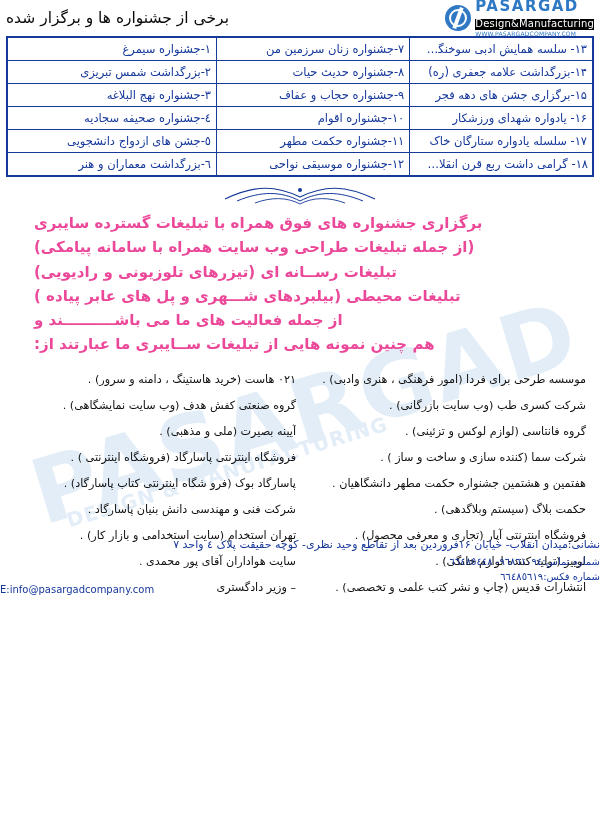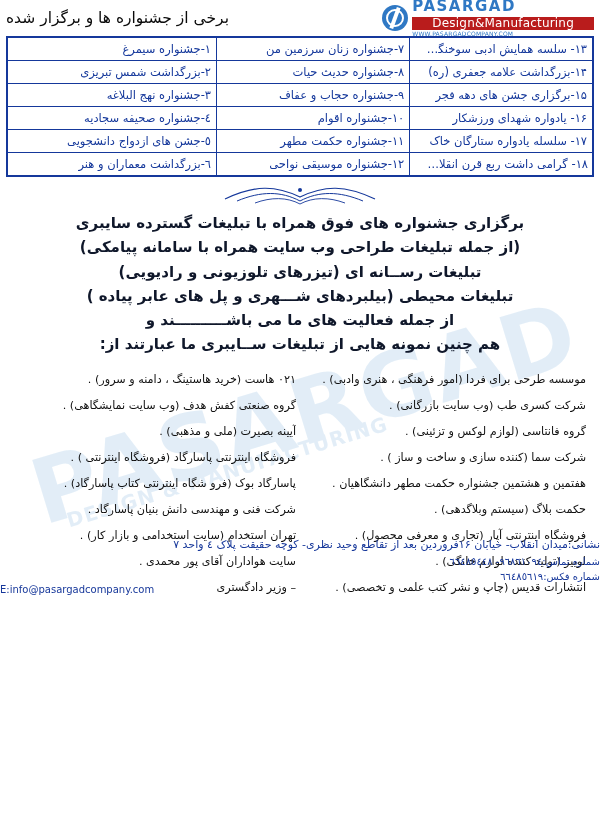--- a/index.html
+++ b/index.html
@@ -77,26 +77,26 @@
     transform: rotate(20deg);
   }
   .logo-text { line-height: 1.02; }
   .logo-name {
     font-size: 15px;
     font-weight: bold;
     color: #2f78c4;
     letter-spacing: 1.5px;
   }
   .logo-sub {
-    font-size: 12px;
+    font-size: 10px;
     color: #2f78c4;
     letter-spacing: .2px;
-    background: #b91c1c;
+    background: #000000;
     color: #ffffff;
-    padding: 0 20px;
+    padding: 0 0;
     display: inline-block;
   }
   .logo-url {
     font-size: 6px;
     color: #2f78c4;
     letter-spacing: .2px;
   }
 
   
   .fest-table {
@@ -125,22 +125,22 @@
     width: 100%;
     text-align: center;
     margin-top: 6px;
     height: 26px;
   }
   .ornament svg { display: inline-block; }
 
   
   .intro {
     margin: 2px 34px 0 34px;
-    text-align: center;
-    color: #0f172a;
+    text-align: left;
+    color: #ec4899;
   }
   .intro .line {
     font-size: 15px;
     font-weight: bold;
     line-height: 1.62;
     letter-spacing: 0px;
     white-space: nowrap;
   }
 
   

